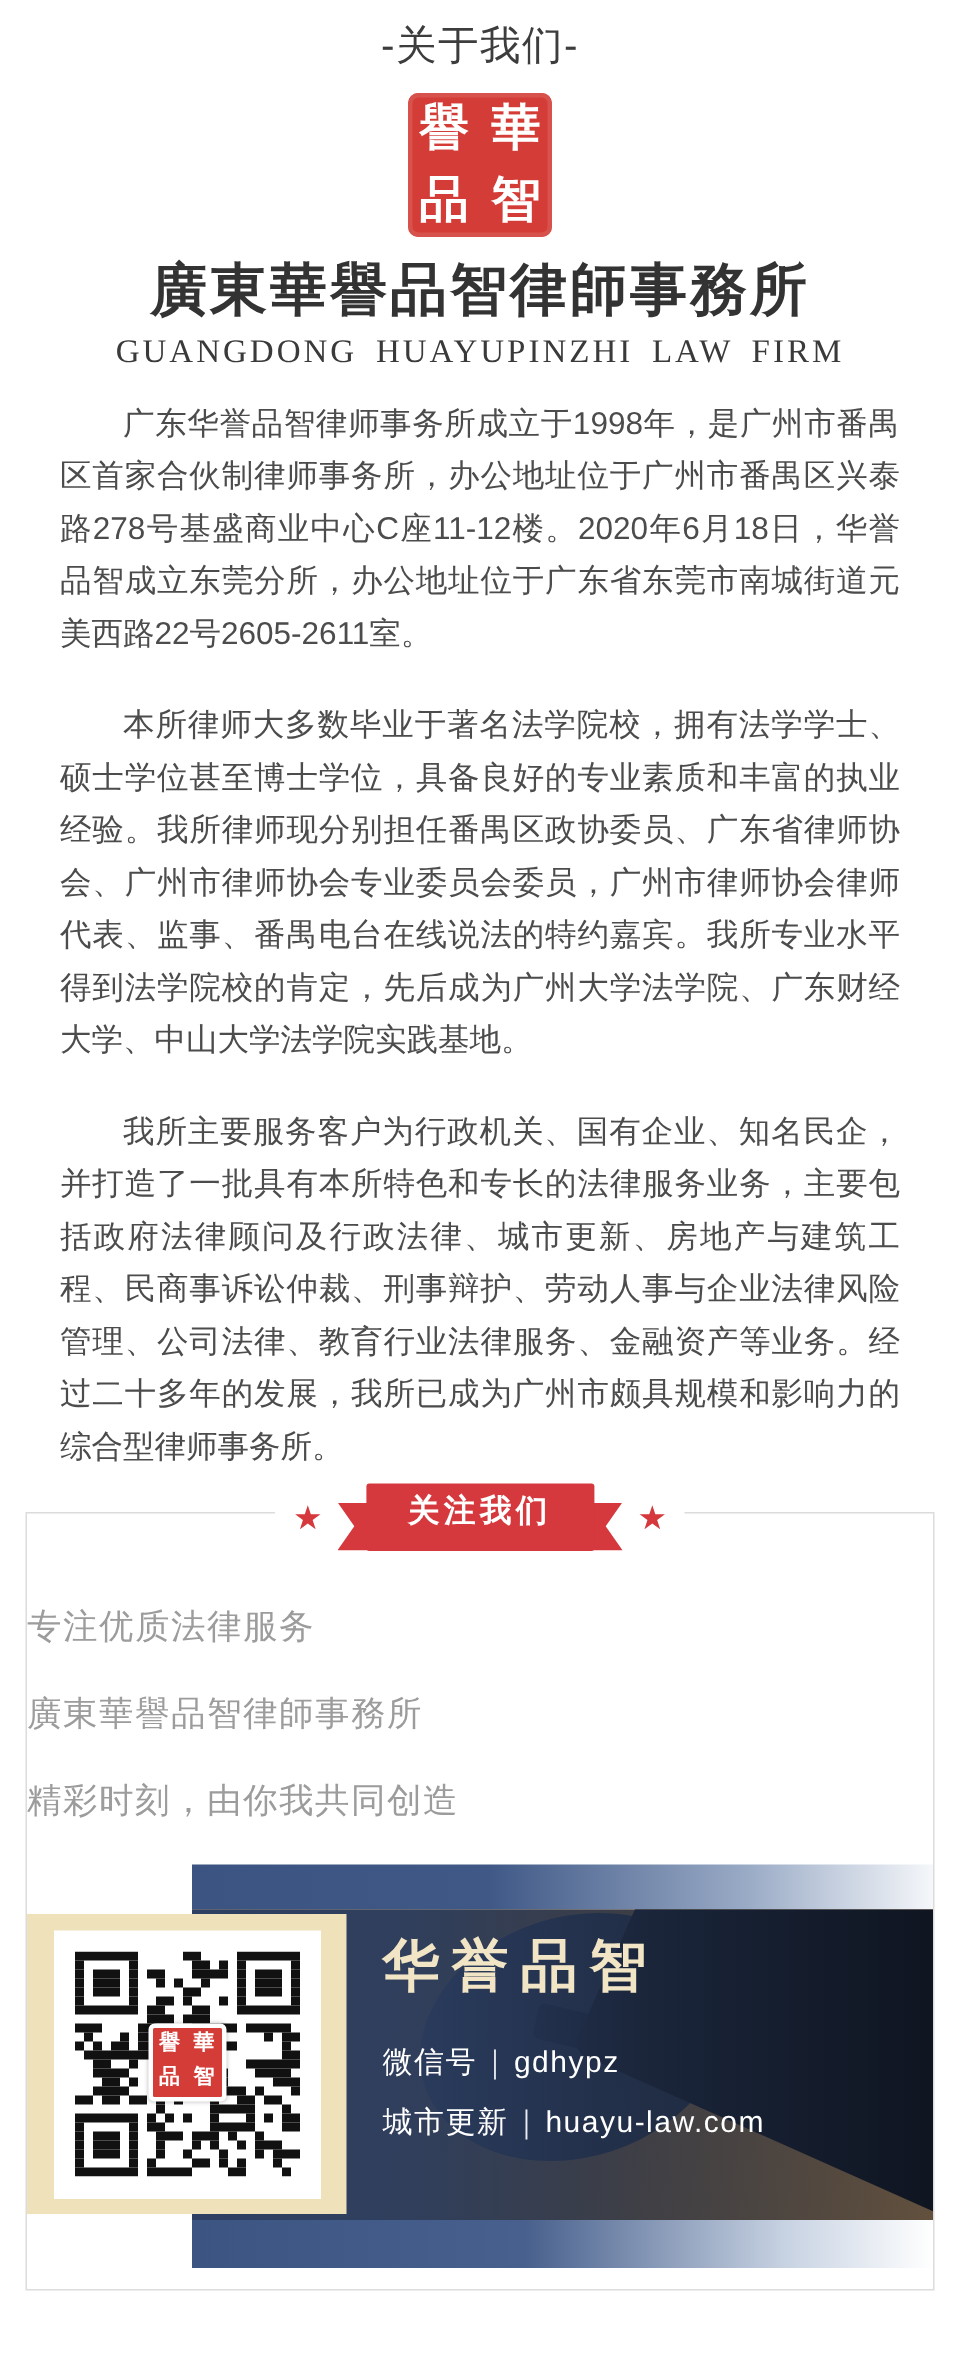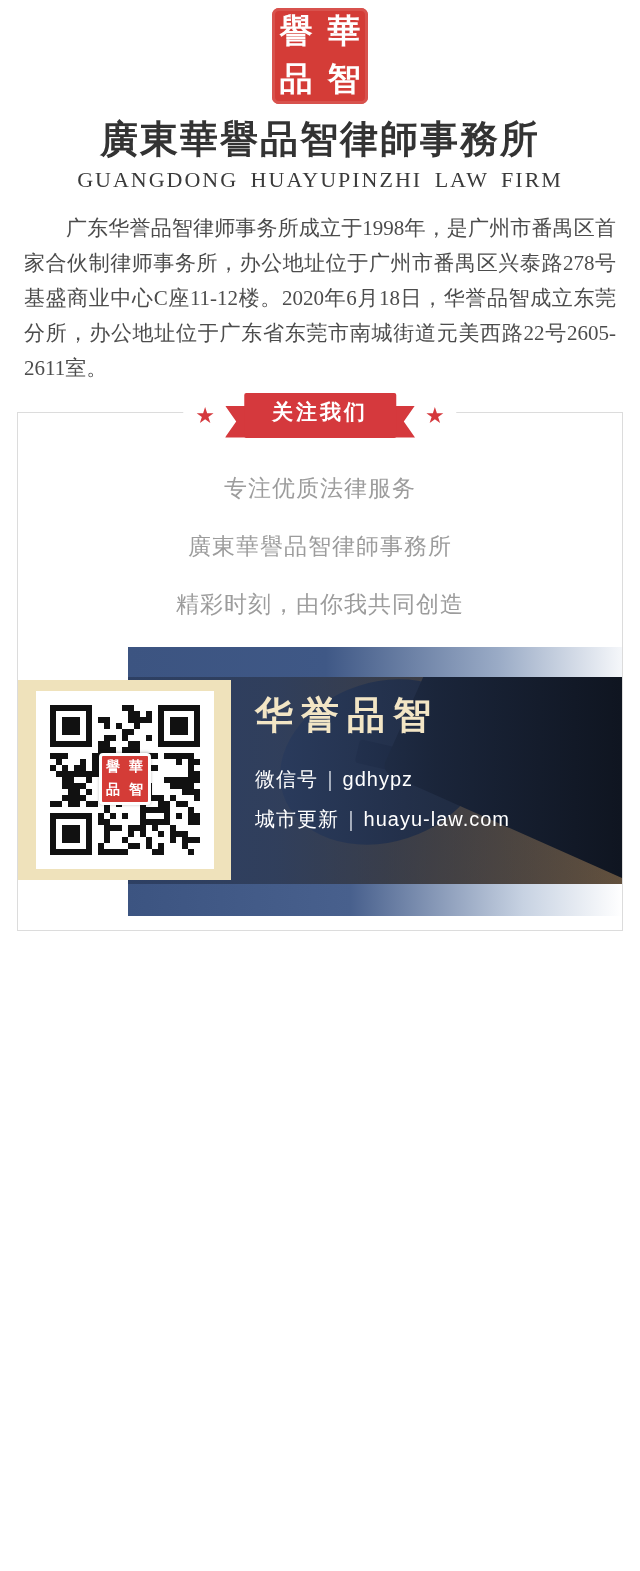--- a/index.html
+++ b/index.html
@@ -29,21 +29,21 @@
   }
   .firm-name-en{
     text-align:center;font-family:"Liberation Serif", serif;
     font-size:22px;color:#3a3a3a;letter-spacing:2px;word-spacing:5px;
     margin:0 0 18px;
   }
   
   .about{padding:0 24px;}
   .about p{
     font-size:21px;line-height:35px;text-align:justify;
-    text-indent:2em;margin:0 0 26px;color:#4c4c4c;font-family:Liberation Serif, serif;
+    text-indent:2em;margin:0 16px 26px;color:#4c4c4c;
   }
   
   .follow-box{
     margin:10px 17px 0;border:1px solid #dcdcdc;position:relative;
     padding:46px 0 14px;
   }
   .ribbon-row{
     position:absolute;top:-20px;left:50%;transform:translateX(-50%);
     display:flex;align-items:center;background:#fff;padding:0 12px;
     white-space:nowrap;
@@ -51,21 +51,21 @@
   .ribbon-row .star{color:#d5393d;font-size:22px;line-height:40px;}
   .wing{width:28px;height:32px;background:#d5393d;transform:translateY(6px);}
   .wing-l{clip-path:polygon(0 0,100% 0,100% 100%,0 100%,40% 50%);margin:0 -9px 0 10px;}
   .wing-r{clip-path:polygon(0 0,100% 0,60% 50%,100% 100%,0 100%);margin:0 10px 0 -9px;}
   .ribbon-body{
     position:relative;z-index:1;height:45px;line-height:38px;background:#d5393d;
     color:#fff;font-size:21px;font-weight:bold;letter-spacing:3px;
     padding:0 28px;border-radius:2px;
   }
   .slogans p{
-    margin:0;height:58px;line-height:58px;text-align:center;
+    margin:0;height:58px;line-height:58px;
     font-size:23px;color:#9c9c9c;letter-spacing:1px;
   }
   
   .brand-card{position:relative;width:494px;height:269px;margin:14px 0 0 110px;}
   .card-top{
     height:30px;
     background:linear-gradient(to right,#3c5481 0%,#3f5886 40%,#9aabc6 75%,#f5f7fa 100%);
   }
   .card-photo{position:relative;height:207px;overflow:hidden;
     background:linear-gradient(100deg,#3a3326 0%,#4a3b28 55%,#6a5338 100%);}
@@ -112,33 +112,36 @@
   .qr-seal span{
     color:#fff;font-family:"DejaVu Serif", serif;font-weight:bold;
     font-size:14px;line-height:20px;text-align:center;
   }
 </style>
 </head>
 <body>
 
 <div>
 
+  <h1 class="page-title">-关于我们-</h1>
 
   <div class="seal-big">
     <span>華</span>
     <span>譽</span>
     <span>智</span>
     <span>品</span>
   </div>
 
   <div class="firm-name-cn">廣東華譽品智律師事務所</div>
   <div class="firm-name-en">GUANGDONG HUAYUPINZHI LAW FIRM</div>
 
   <div class="about">
     <p>广东华誉品智律师事务所成立于1998年，是广州市番禺区首家合伙制律师事务所，办公地址位于广州市番禺区兴泰路278号基盛商业中心C座11-12楼。2020年6月18日，华誉品智成立东莞分所，办公地址位于广东省东莞市南城街道元美西路22号2605-2611室。</p>
+    <p>本所律师大多数毕业于著名法学院校，拥有法学学士、硕士学位甚至博士学位，具备良好的专业素质和丰富的执业经验。我所律师现分别担任番禺区政协委员、广东省律师协会、广州市律师协会专业委员会委员，广州市律师协会律师代表、监事、番禺电台在线说法的特约嘉宾。我所专业水平得到法学院校的肯定，先后成为广州大学法学院、广东财经大学、中山大学法学院实践基地。</p>
+    <p>我所主要服务客户为行政机关、国有企业、知名民企，并打造了一批具有本所特色和专长的法律服务业务，主要包括政府法律顾问及行政法律、城市更新、房地产与建筑工程、民商事诉讼仲裁、刑事辩护、劳动人事与企业法律风险管理、公司法律、教育行业法律服务、金融资产等业务。经过二十多年的发展，我所已成为广州市颇具规模和影响力的综合型律师事务所。</p>
   </div>
 
   <div class="follow-box">
 
     <div class="ribbon-row">
       <span class="star">★</span>
       <span class="wing wing-l"></span>
       <span class="ribbon-body">关注我们</span>
       <span class="wing wing-r"></span>
       <span class="star">★</span>

